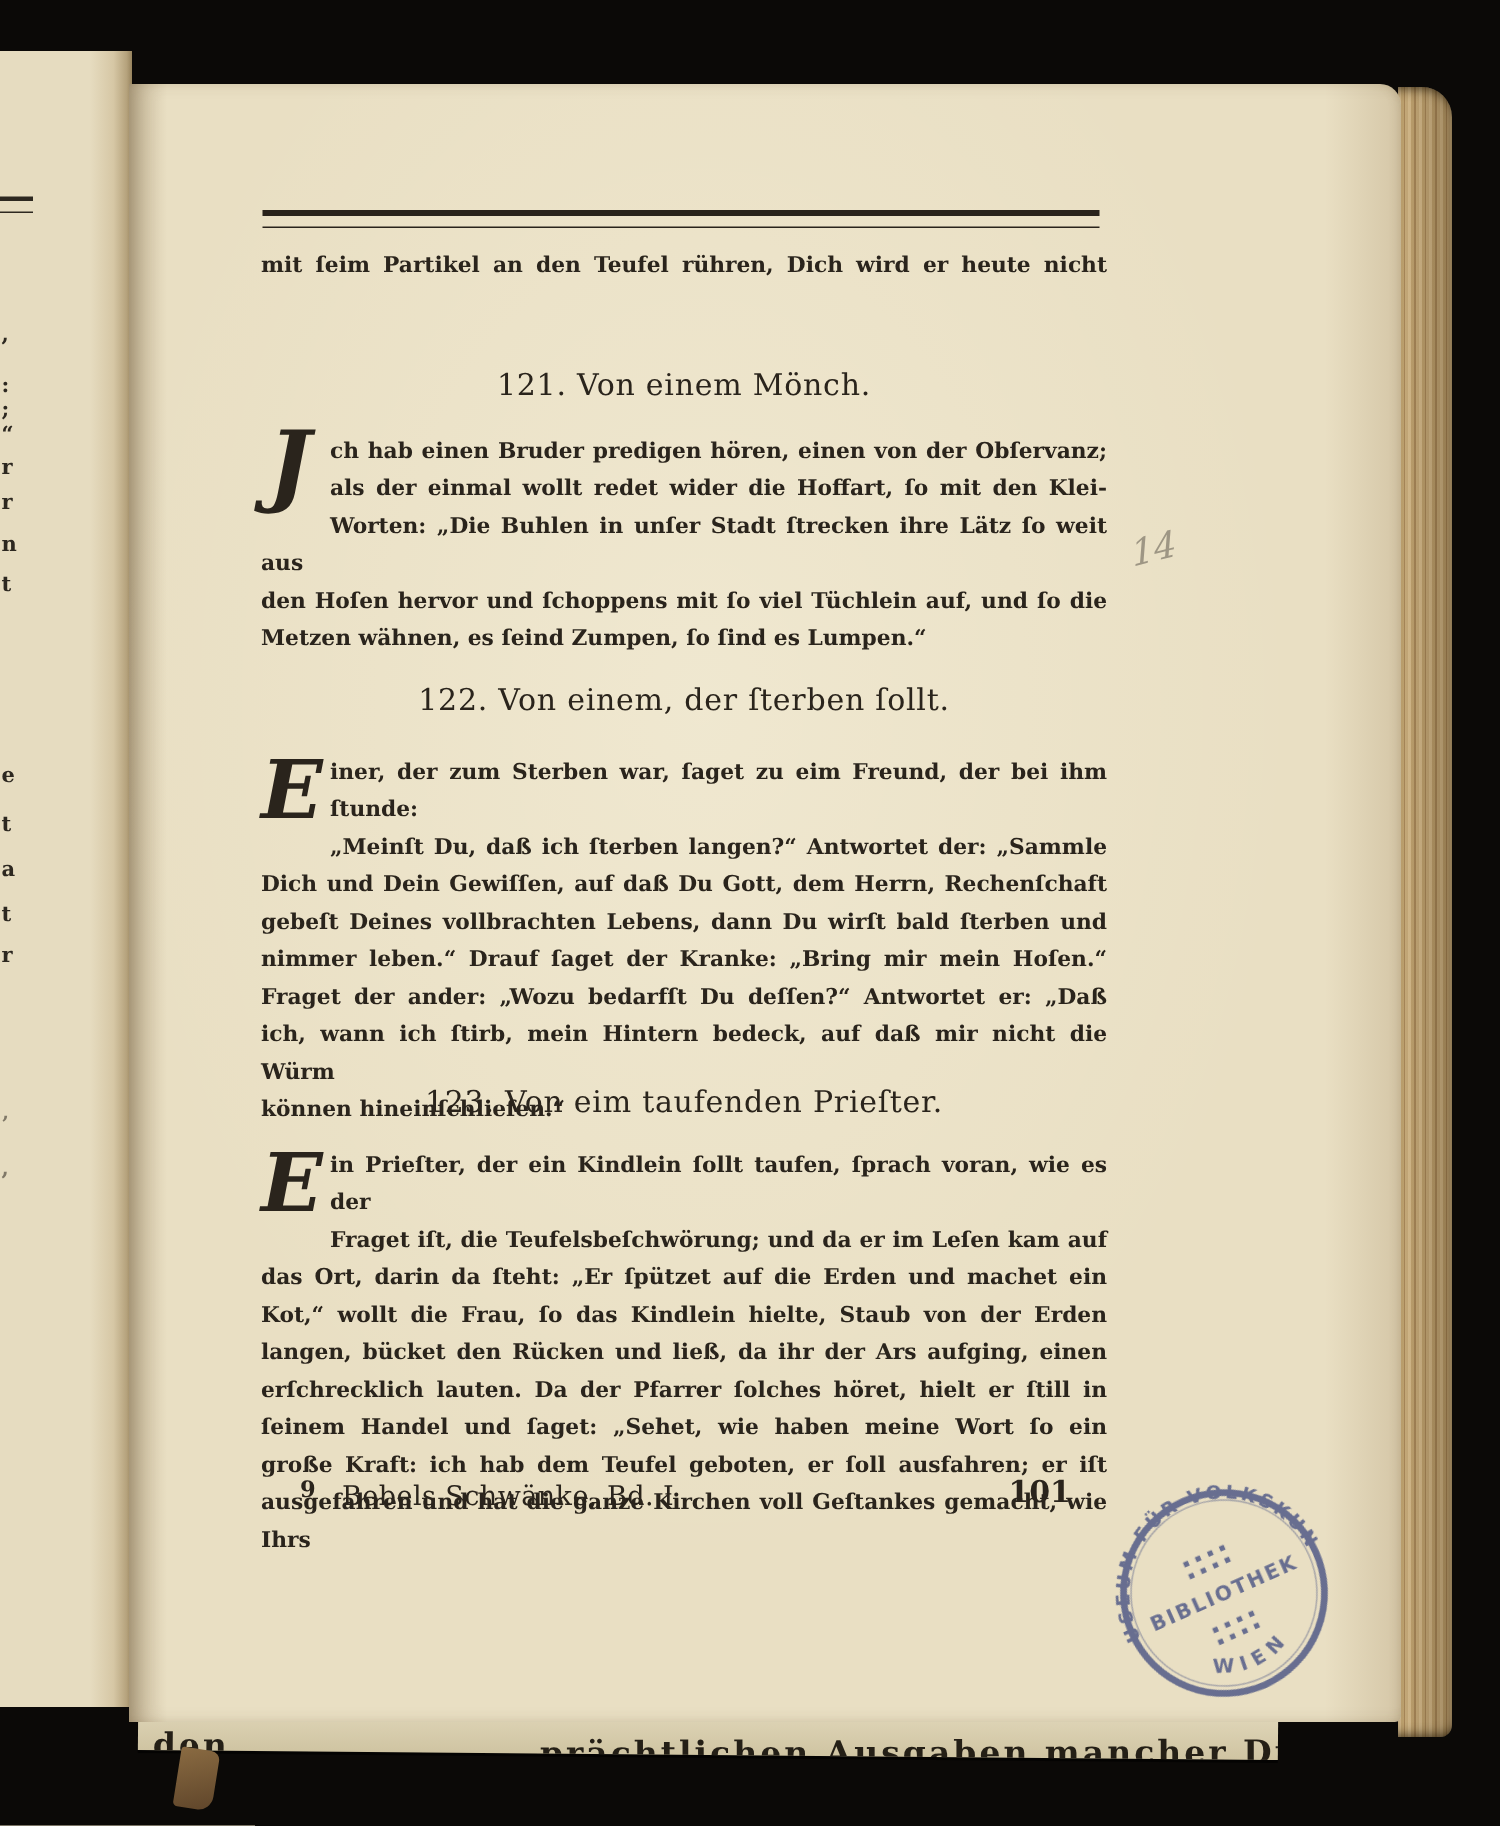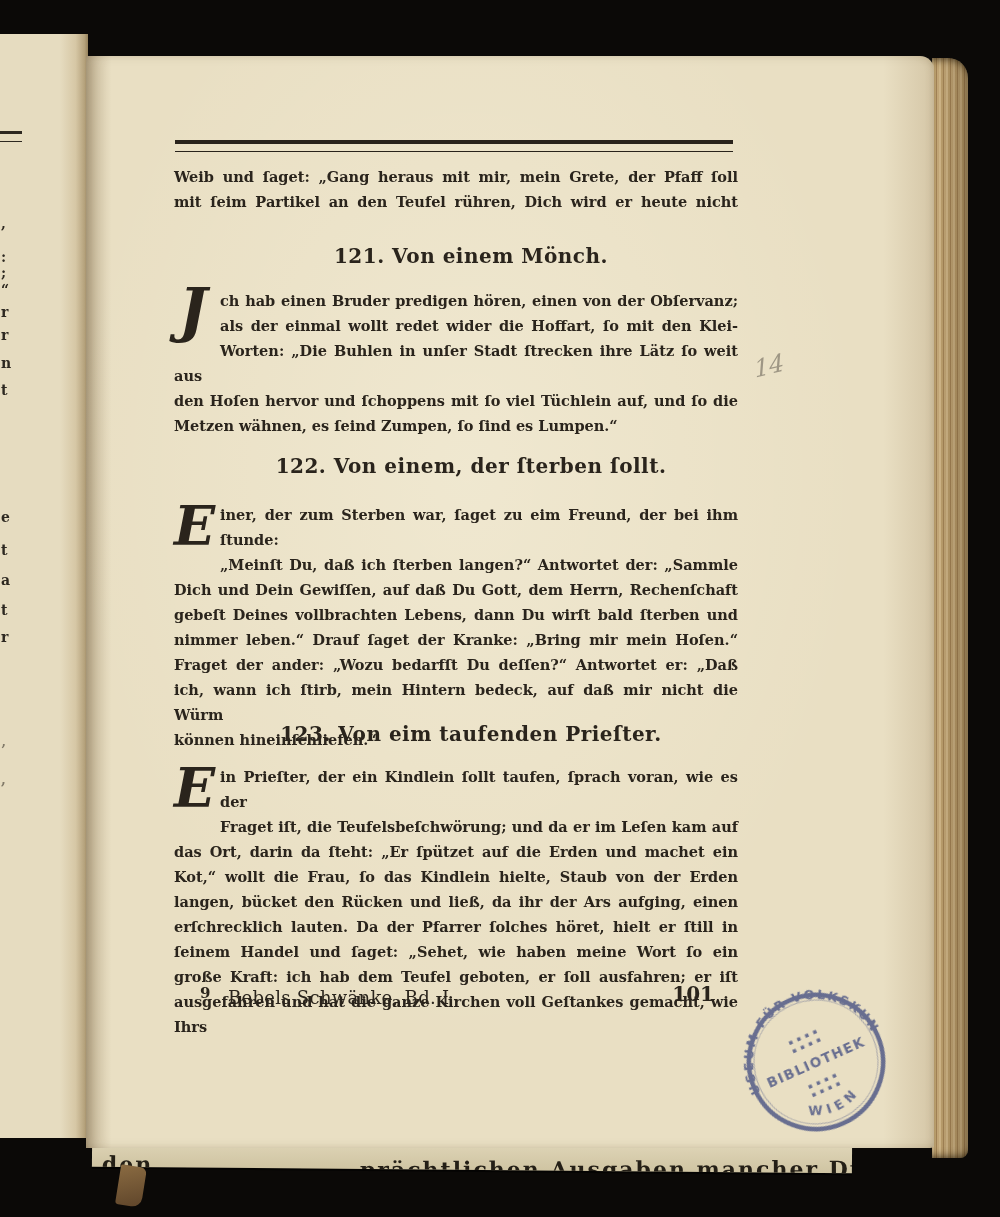--- a/index.html
+++ b/index.html
@@ -62,22 +62,22 @@
   .textcol{position:absolute;left:88px;width:564px;color:#2a241c;}
   .para{font-size:14.5px;line-height:25px;font-weight:bold;}
   .tline{text-align:justify;text-align-last:justify;white-space:normal;}
   .tline.final{text-align-last:left;}
   .dropcap{
     float:left;width:38px;height:50px;margin:1px 8px 0 0;
     font-size:54px;line-height:46px;font-style:italic;font-weight:bold;text-align:center;
   }
   .dropcap.jcap{font-size:60px;line-height:42px;}
   .heading{
-    position:absolute;left:103px;width:564px;text-align:center;
-    font-size:20px;font-weight:bold;color:#2a241c;letter-spacing:.5px;
+    position:absolute;left:88px;width:564px;text-align:center;
+    font-size:20px;font-weight:normal;color:#2a241c;letter-spacing:.5px;
   }
   .footer-row{position:absolute;left:88px;top:928px;width:564px;height:22px;color:#2a241c;}
   .sig-num{position:absolute;left:26px;top:0;font-size:15px;font-weight:bold;}
   .series{position:absolute;left:54px;top:3px;font-size:18px;font-weight:normal;letter-spacing:.3px;}
   .pagenum{position:absolute;right:24px;top:-2px;font-size:20px;font-weight:bold;}
   .pencil-note{
     position:absolute;left:668px;top:296px;color:rgba(95,90,78,.55);
     font-size:24px;font-style:italic;transform:rotate(-14deg) skewX(-8deg);
   }
   
@@ -125,21 +125,20 @@
     </div>
 </div>
 
 <div class="edge-band"></div>
 
 <div class="page">
 
   <div class="double-rule"></div>
 
   <div class="textcol para" style="top:108px;">
-      <div class="tline">Weib und ſaget: „Gang heraus mit mir, mein Grete, der Pfaff ſoll</div>
       <div class="tline">mit ſeim Partikel an den Teufel rühren, Dich wird er heute nicht</div>
     </div>
 
   <div class="heading" style="top:188px;">121. Von einem Mönch.</div>
   <div class="textcol para" style="top:232px;">
     <div class="dropcap jcap">J</div>
     <div>
         <div class="tline">ch hab einen Bruder predigen hören, einen von der Obſervanz;</div>
         <div class="tline">als der einmal wollt redet wider die Hoffart, ſo mit den Klei-</div>
         <div class="tline">Worten: „Die Buhlen in unſer Stadt ſtrecken ihre Lätz ſo weit aus</div>

